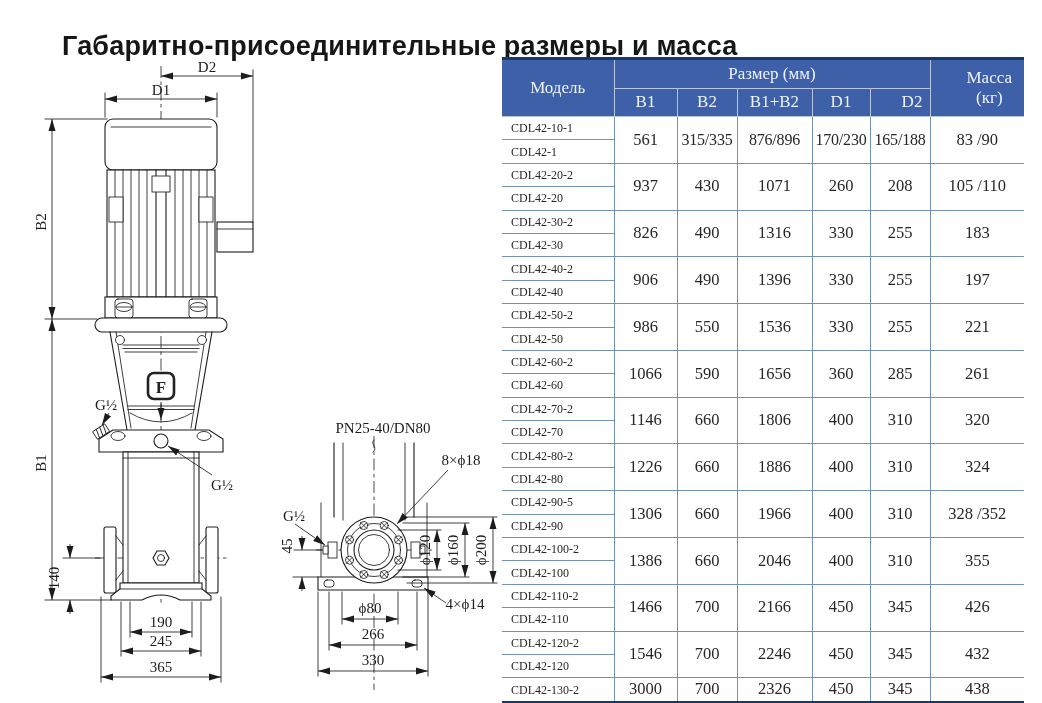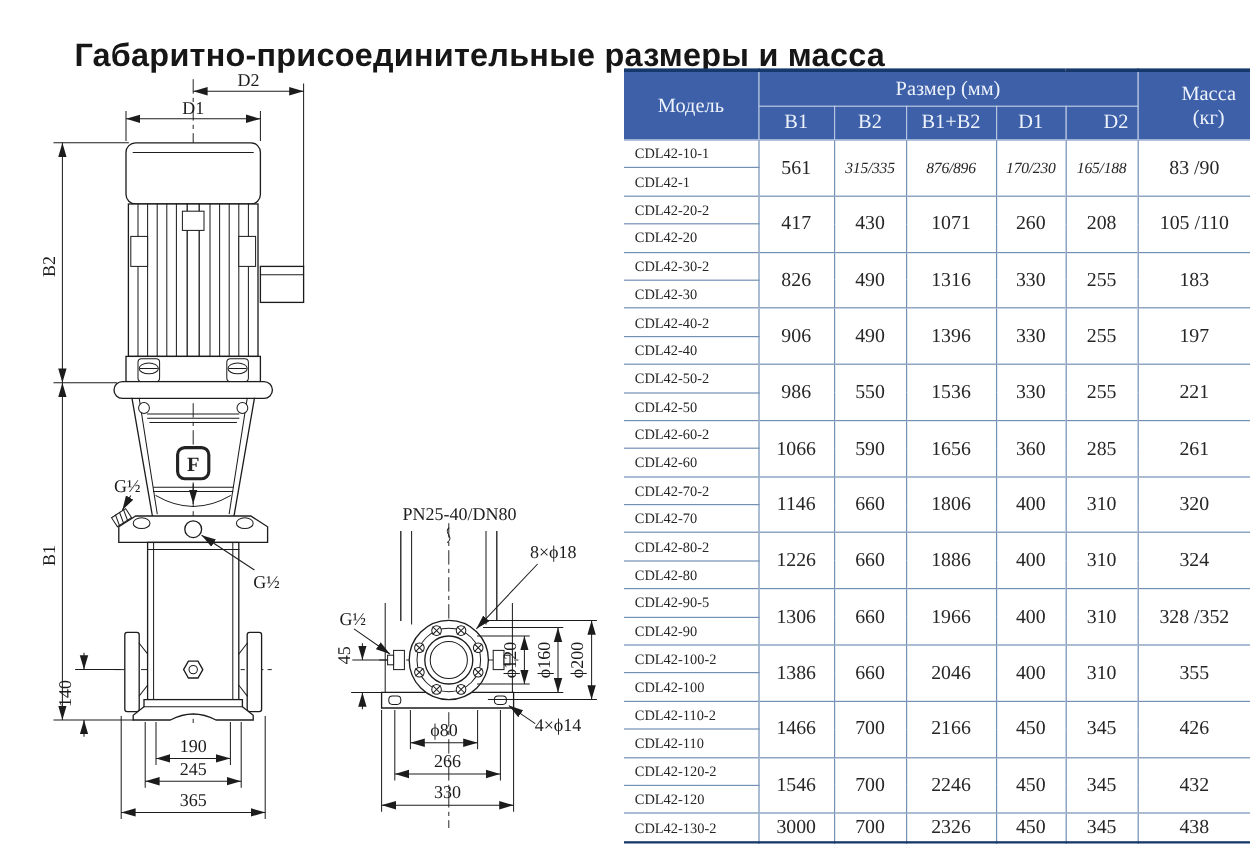--- a/index.html
+++ b/index.html
@@ -6,35 +6,35 @@
     --header_bg:#3d60a9; --header_text:#eef3fb; --border_dark:#17386b;
     --border_light:#7390b5; --ink:#1c1c1c; --title:#161616;
   }
   html,body{margin:0;padding:0;}
   body{width:1042px;height:703px;position:relative;background:#fff;overflow:hidden;
        font-family:"Liberation Serif","DejaVu Serif",serif;}
   .title{position:absolute;left:62px;top:13px;white-space:nowrap;
          font-family:"Liberation Sans","DejaVu Sans",sans-serif;
          font-size:27px;font-weight:700;color:var(--title);letter-spacing:.2px;}
   
-  .tblwrap{position:absolute;left:520px;top:57px;}
+  .tblwrap{position:absolute;left:502px;top:57px;}
   table{border-collapse:collapse;table-layout:fixed;width:522px;
         border-top:3px solid var(--border_dark);border-bottom:3px solid var(--border_dark);}
   th{background:var(--header_bg);color:var(--header_text);font-weight:400;
      font-size:17px;padding:0;border:1px solid #b7c5e0;line-height:1.2;}
   thead tr:first-child th{border-top:none;}
   th:first-child{border-left:none;} th:last-child{border-right:none;padding-left:24px;}
   thead tr:first-child{height:30px;} thead tr:last-child{height:28px;}
   td{font-size:16.5px;color:#262626;text-align:center;padding:0;height:22.4px;
      line-height:1;border-left:1px solid var(--border_light);}
   td.model{text-align:left;padding-left:9px;border-left:none;font-size:12px;}
   tr.g-start td{border-top:1.4px solid var(--border_light);}
   tr.g-sub td.model{border-top:1px solid var(--border_light);}
   tbody tr:first-child td{border-top:none;}
-  td.cond{font-size:13px;letter-spacing:-.2px;font-style:italic;}
+  td.cond{font-size:16px;letter-spacing:-.2px;}
   
   svg.drawing{position:absolute;left:0;top:0;}
   .ln{stroke:var(--ink);fill:none;stroke-width:1.1;stroke-linecap:square;}
   .tn{stroke-width:.85;}
   .cl{stroke:var(--ink);fill:none;stroke-width:.8;stroke-dasharray:12 3.5 3.5 3.5;}
   .dim{stroke:var(--ink);fill:none;stroke-width:.85;}
   .fw{fill:#fff;}
   text.lbl{font-size:15px;fill:var(--ink);stroke:none;
            font-family:"Liberation Serif","DejaVu Serif",serif;}
   text.logoF{font-size:17px;font-weight:700;fill:#222;stroke:none;}
@@ -263,21 +263,21 @@
           <td rowspan="2" class="cond">876/896</td>
           <td rowspan="2" class="cond">170/230</td>
           <td rowspan="2" class="cond">165/188</td>
           <td rowspan="2">83 /90</td>
         </tr>
         <tr class="g-sub">
           <td class="model">CDL42-1</td>
         </tr>
         <tr class="g-start">
           <td class="model">CDL42-20-2</td>
-          <td rowspan="2">417</td>
+          <td rowspan="2">937</td>
           <td rowspan="2">430</td>
           <td rowspan="2">1071</td>
           <td rowspan="2">260</td>
           <td rowspan="2">208</td>
           <td rowspan="2">105 /110</td>
         </tr>
         <tr class="g-sub">
           <td class="model">CDL42-20</td>
         </tr>
         <tr class="g-start">

